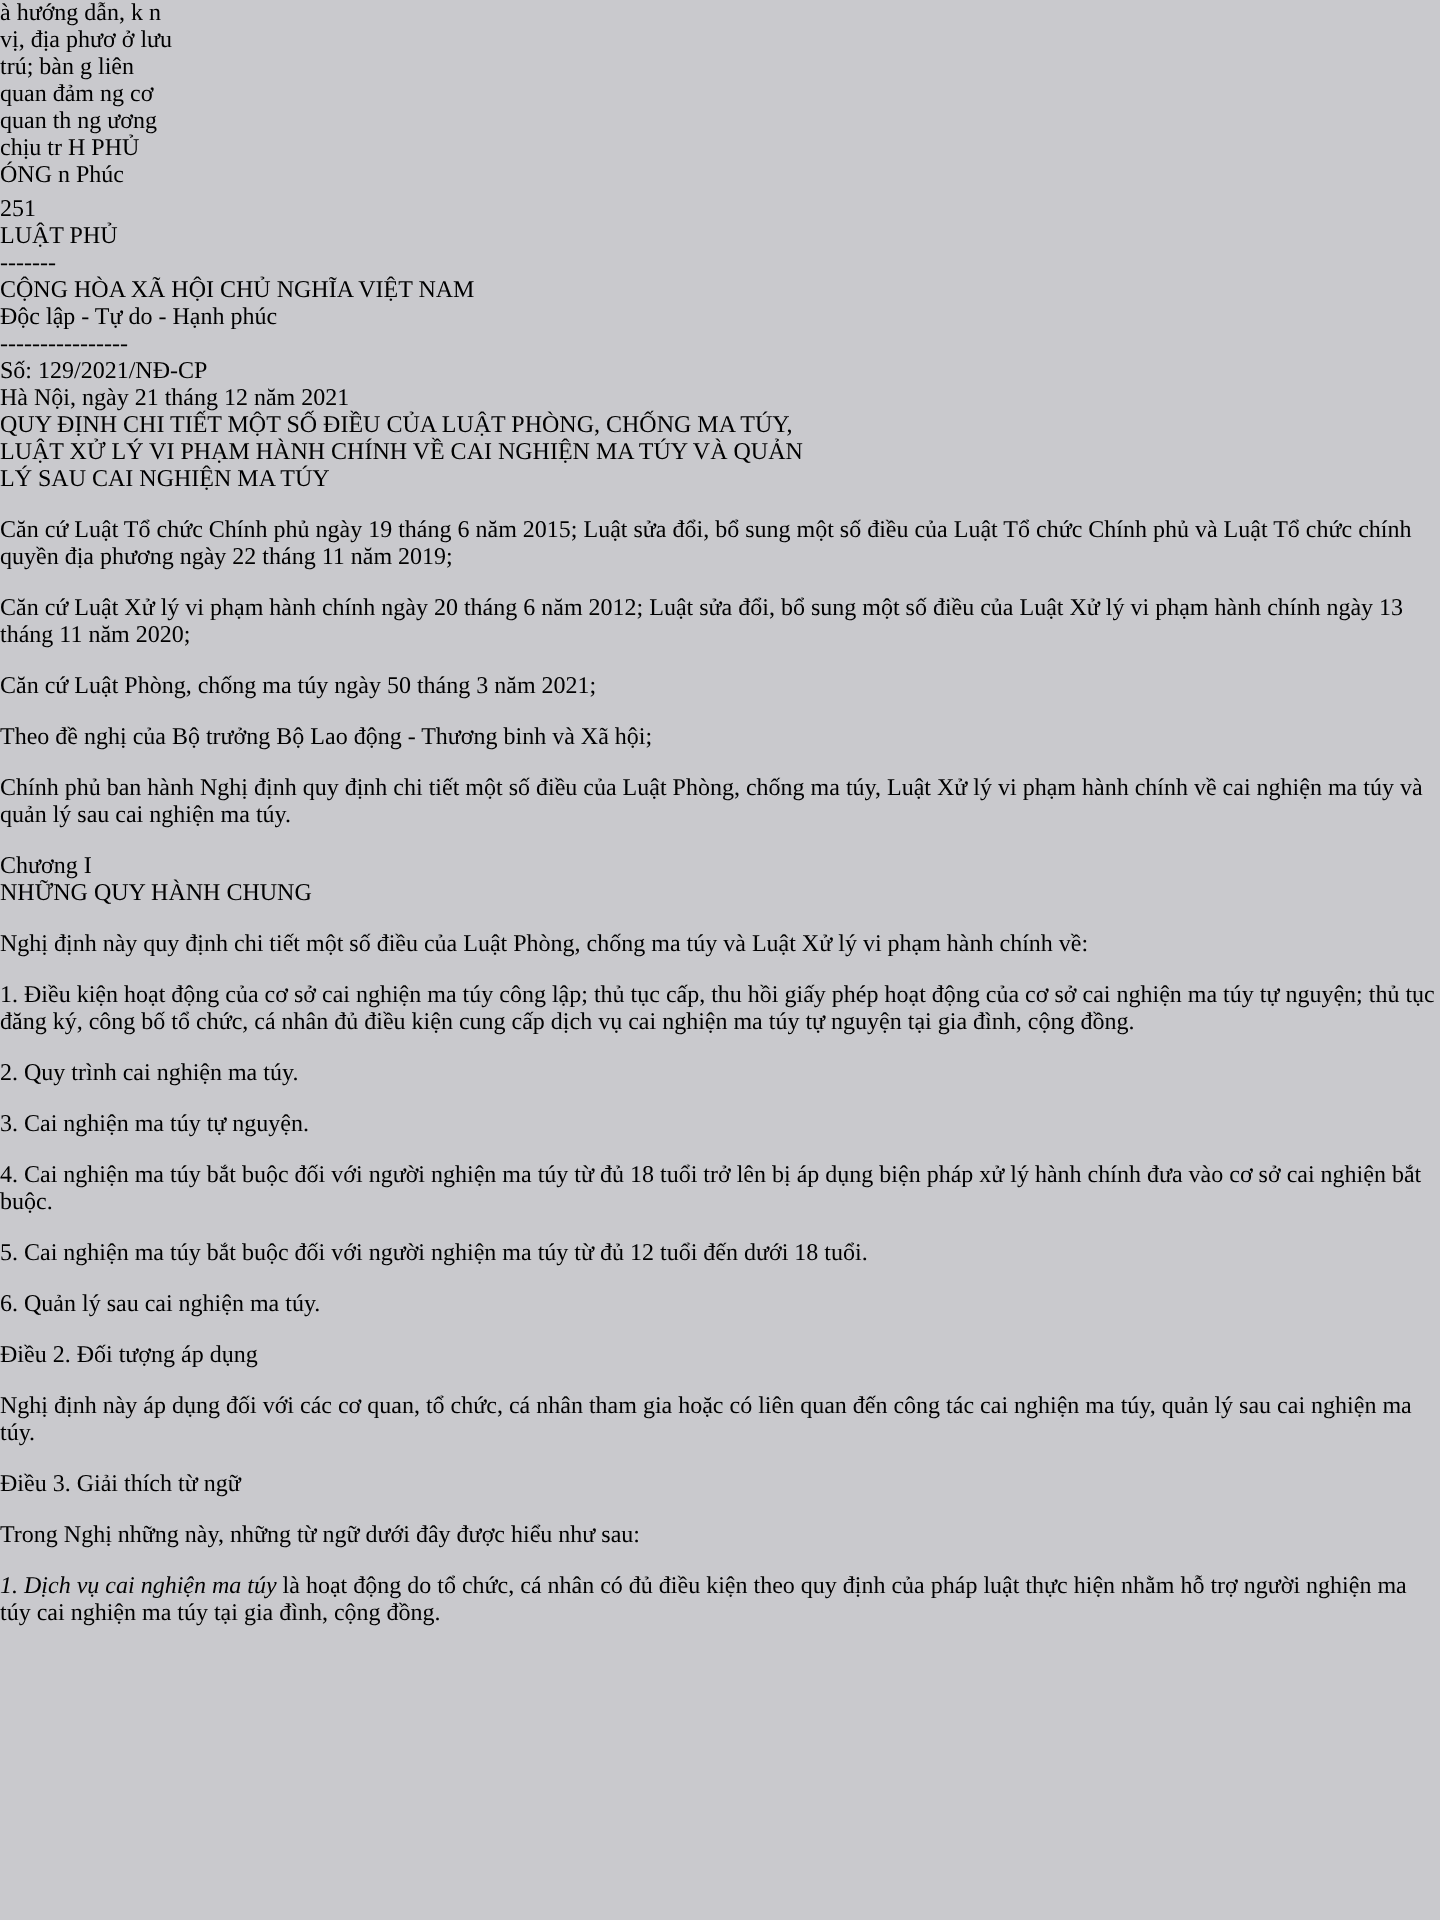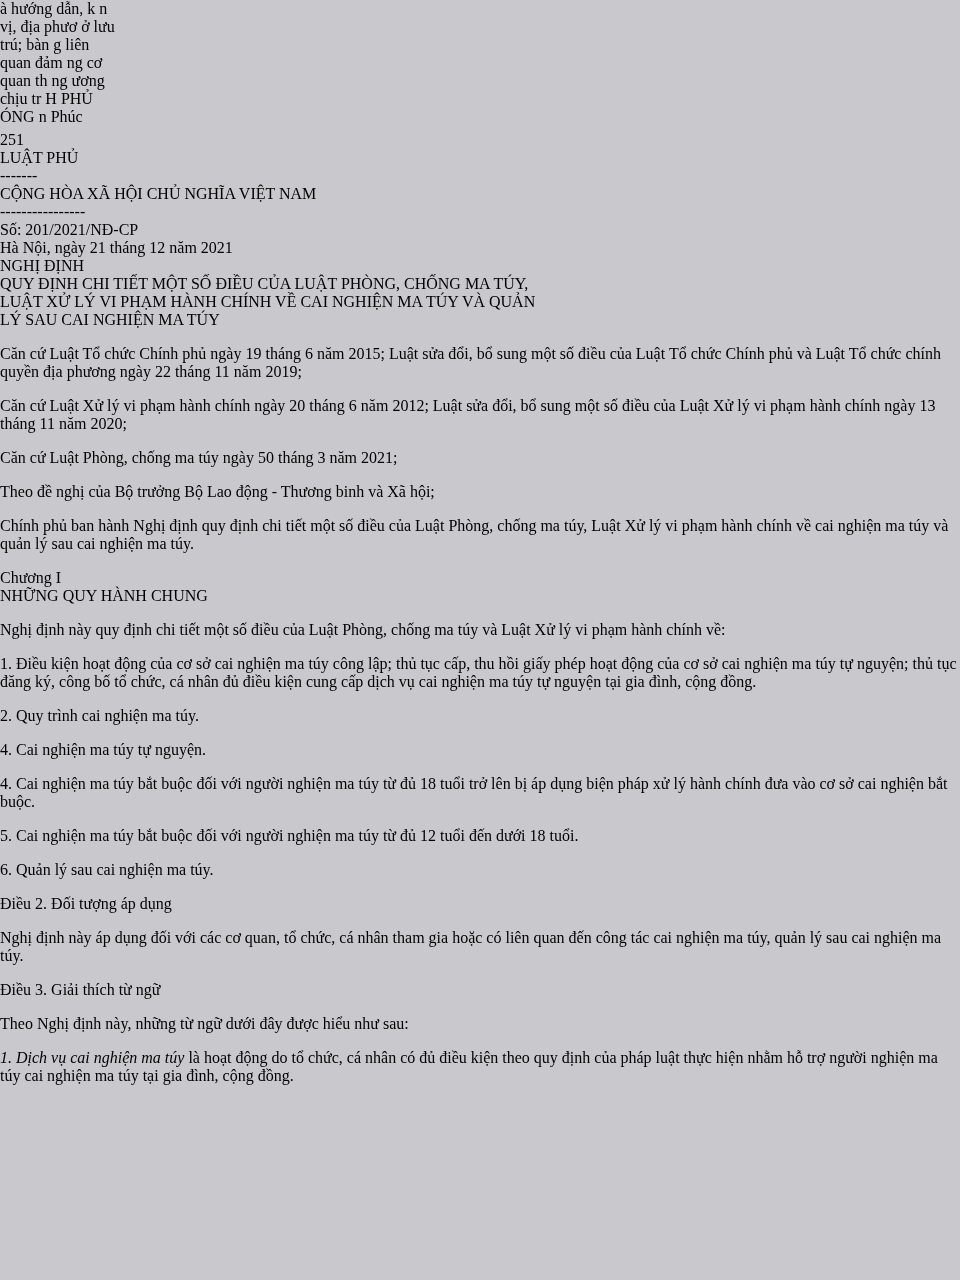--- a/index.html
+++ b/index.html
@@ -132,31 +132,31 @@
 
     <div class="content">
 
       <div class="header-row">
         <div class="header-left">
           <div class="issuer">LUẬT PHỦ</div>
           <div class="dashes">-------</div>
         </div>
         <div class="header-right">
           <div class="national">CỘNG HÒA XÃ HỘI CHỦ NGHĨA VIỆT NAM</div>
+          <div class="motto">Độc lập - Tự do - Hạnh phúc</div>
           <div class="dashes">----------------</div>
         </div>
       </div>
 
       <div class="row2">
-        <div class="doc-number">Số: 201/2021/NĐ-CP</div>
+        <div class="doc-number">Số: 129/2021/NĐ-CP</div>
         <div class="date-line">Hà Nội, ngày 21 tháng 12 năm 2021</div>
       </div>
 
       <div class="title-block">
-        <div class="doc-kind">NGHỊ ĐỊNH</div>
         <div class="doc-title-line">QUY ĐỊNH CHI TIẾT MỘT SỐ ĐIỀU CỦA LUẬT PHÒNG, CHỐNG MA TÚY,</div>
         <div class="doc-title-line">LUẬT XỬ LÝ VI PHẠM HÀNH CHÍNH VỀ CAI NGHIỆN MA TÚY VÀ QUẢN</div>
         <div class="doc-title-line">LÝ SAU CAI NGHIỆN MA TÚY</div>
       </div>
 
       <div class="preamble">
         <p class="b it">Căn cứ Luật Tổ chức Chính phủ ngày 19 tháng 6 năm 2015; Luật sửa đổi, bổ sung một số điều của Luật Tổ chức Chính phủ và Luật Tổ chức chính quyền địa phương ngày 22 tháng 11 năm 2019;</p>
         <p class="b it">Căn cứ Luật Xử lý vi phạm hành chính ngày 20 tháng 6 năm 2012; Luật sửa đổi, bổ sung một số điều của Luật Xử lý vi phạm hành chính ngày 13 tháng 11 năm 2020;</p>
         <p class="b it">Căn cứ Luật Phòng, chống ma túy ngày 50 tháng 3 năm 2021;</p>
         <p class="b it">Theo đề nghị của Bộ trưởng Bộ Lao động - Thương binh và Xã hội;</p>
@@ -164,30 +164,30 @@
       </div>
 
       <div class="chapter">
         <div class="chapter-label">Chương I</div>
         <div class="chapter-name">NHỮNG QUY HÀNH CHUNG</div>
       </div>
 
       <p class="b">Nghị định này quy định chi tiết một số điều của Luật Phòng, chống ma túy và Luật Xử lý vi phạm hành chính về:</p>
       <p class="b">1. Điều kiện hoạt động của cơ sở cai nghiện ma túy công lập; thủ tục cấp, thu hồi giấy phép hoạt động của cơ sở cai nghiện ma túy tự nguyện; thủ tục đăng ký, công bố tổ chức, cá nhân đủ điều kiện cung cấp dịch vụ cai nghiện ma túy tự nguyện tại gia đình, cộng đồng.</p>
       <p class="b">2. Quy trình cai nghiện ma túy.</p>
-      <p class="b">4. Cai nghiện ma túy tự nguyện.</p>
+      <p class="b">3. Cai nghiện ma túy tự nguyện.</p>
       <p class="b">4. Cai nghiện ma túy bắt buộc đối với người nghiện ma túy từ đủ 18 tuổi trở lên bị áp dụng biện pháp xử lý hành chính đưa vào cơ sở cai nghiện bắt buộc.</p>
       <p class="b">5. Cai nghiện ma túy bắt buộc đối với người nghiện ma túy từ đủ 12 tuổi đến dưới 18 tuổi.</p>
       <p class="b">6. Quản lý sau cai nghiện ma túy.</p>
 
       <p class="article-heading">Điều 2. Đối tượng áp dụng</p>
       <p class="b">Nghị định này áp dụng đối với các cơ quan, tổ chức, cá nhân tham gia hoặc có liên quan đến công tác cai nghiện ma túy, quản lý sau cai nghiện ma túy.</p>
 
       <p class="article-heading">Điều 3. Giải thích từ ngữ</p>
-      <p class="b">Theo Nghị định này, những từ ngữ dưới đây được hiểu như sau:</p>
+      <p class="b">Trong Nghị những này, những từ ngữ dưới đây được hiểu như sau:</p>
       <p class="b"><span class="it" style="font-style:italic;">1. Dịch vụ cai nghiện ma túy</span><span> là hoạt động do tổ chức, cá nhân có đủ điều kiện theo quy định của pháp luật thực hiện nhằm hỗ trợ người nghiện ma túy cai nghiện ma túy tại gia đình, cộng đồng.</span></p>
 
     </div>
 
   </div>
 
   <div class="right-strip"></div>
 
 </div>
 

